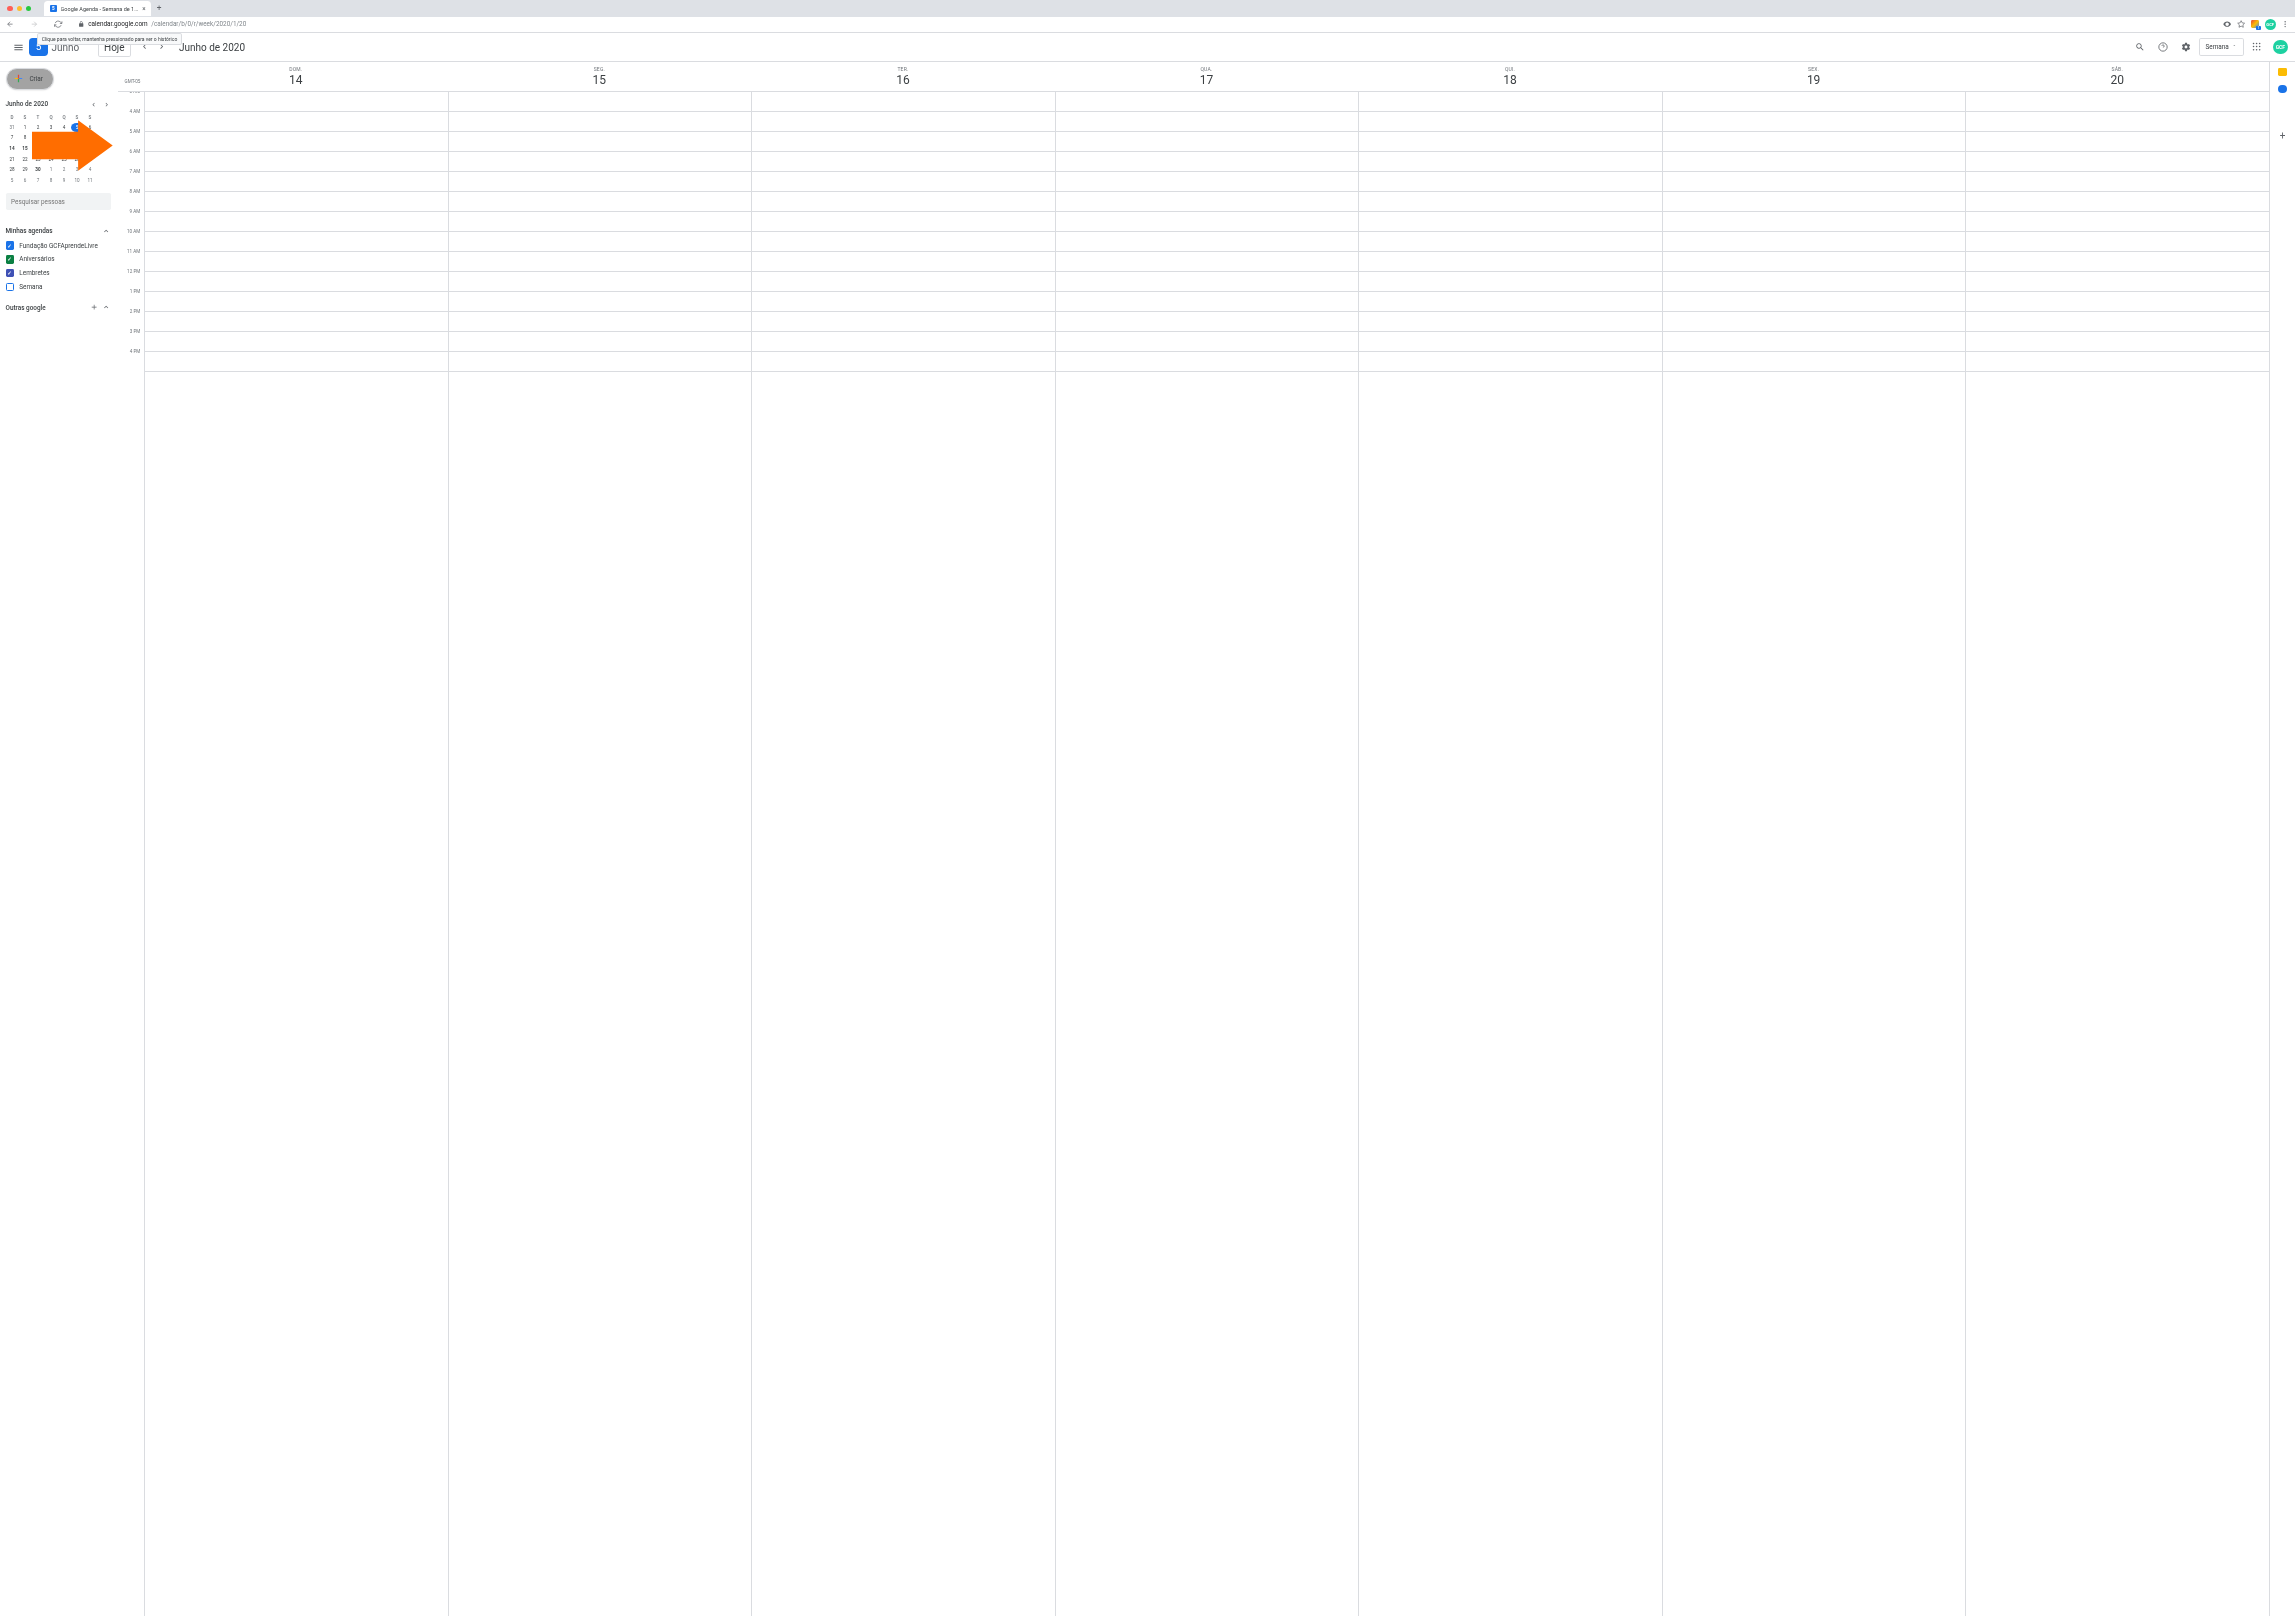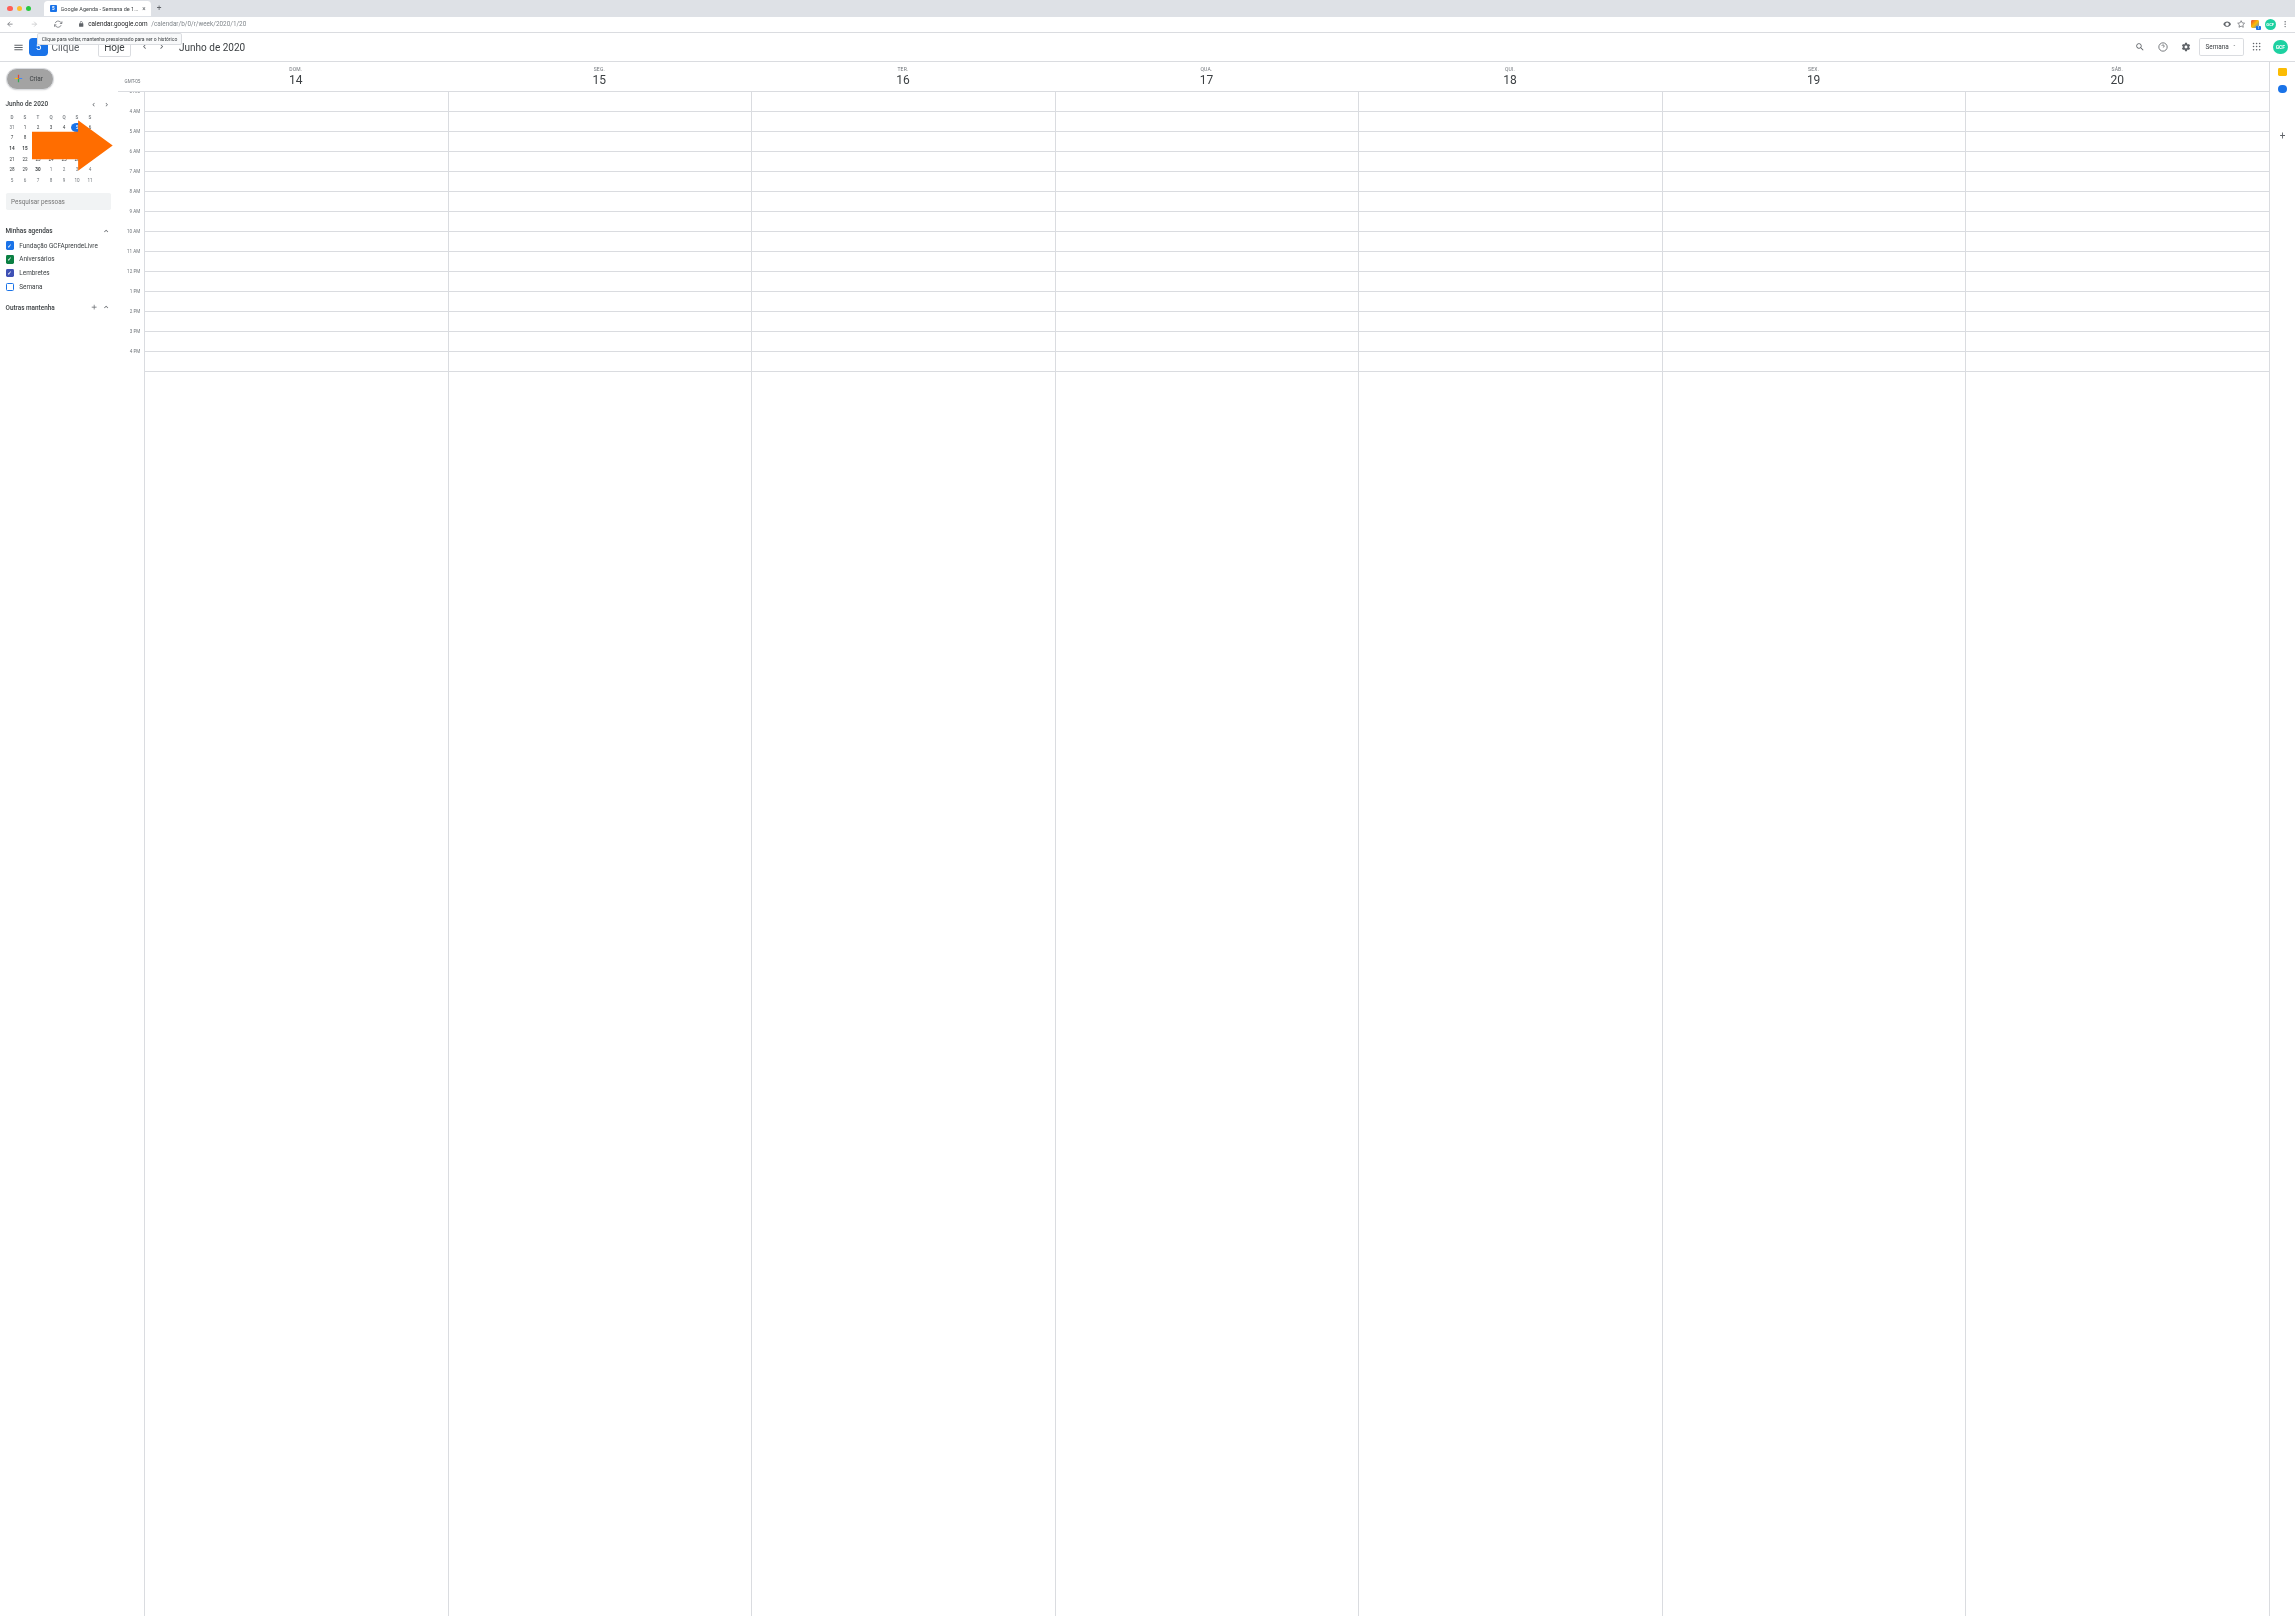--- a/index.html
+++ b/index.html
@@ -148,21 +148,21 @@
   <div class="tooltip">Clique para voltar, mantenha pressionado para ver o histórico</div>
 </div>
 
 <div class="header">
   <div class="menu-btn">
     <svg viewBox="0 0 24 24">
         <path d="M3 18h18v-2H3v2zm0-5h18v-2H3v2zm0-7v2h18V6H3z"></path>
       </svg>
   </div>
   <div class="logo">5</div>
-  <div class="app-name">Clique</div>
+  <div class="app-name">Junho</div>
   <button class="today-btn">Hoje</button>
   <div class="nav-arrows">
     <div class="nav-arrow">
       <svg width="9.2" height="9.2" viewBox="0 0 24 24" fill="#5f6368">
           <path d="M15.41 7.41L14 6l-6 6 6 6 1.41-1.41L10.83 12z"></path>
         </svg>
     </div>
     <div class="nav-arrow">
       <svg width="9.2" height="9.2" viewBox="0 0 24 24" fill="#5f6368">
           <path d="M10 6L8.59 7.41 13.17 12l-4.58 4.59L10 18l6-6z"></path>
@@ -317,21 +317,21 @@
           </div>
           <div class="cal-item">
             <div class="cal-checkbox unchecked"></div>
             <span>Semana</span>
           </div>
         </div>
     </div>
 
     <div class="cal-section">
       <div class="cal-section-header">
-        <span class="cal-section-title">Outras mantenha</span>
+        <span class="cal-section-title">Outras google</span>
         <div class="cal-section-icons">
           <svg width="8.3" height="8.3" viewBox="0 0 24 24" fill="#5f6368">
               <path d="M19 13h-6v6h-2v-6H5v-2h6V5h2v6h6v2z"></path>
             </svg>
           <svg width="8.3" height="8.3" viewBox="0 0 24 24" fill="#5f6368">
               <path d="M12 8l-6 6 1.41 1.41L12 10.83l4.59 4.58L18 14z"></path>
             </svg>
         </div>
       </div>
     </div>

